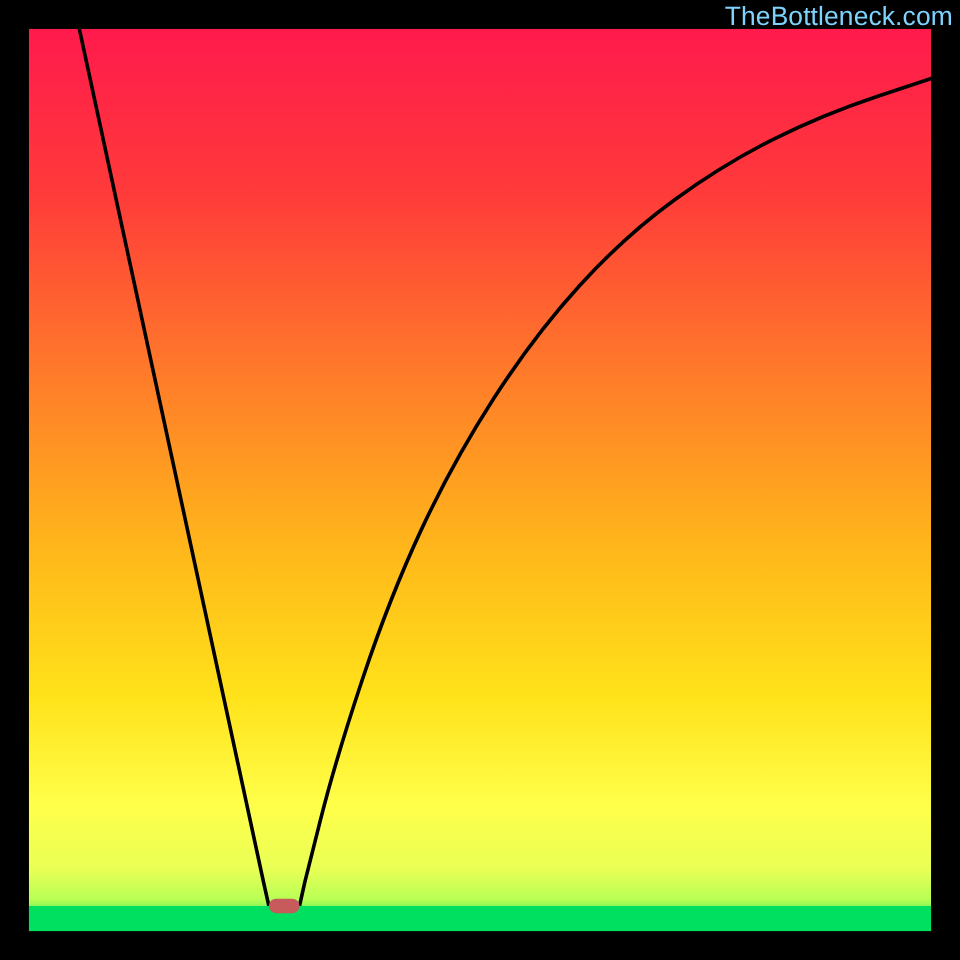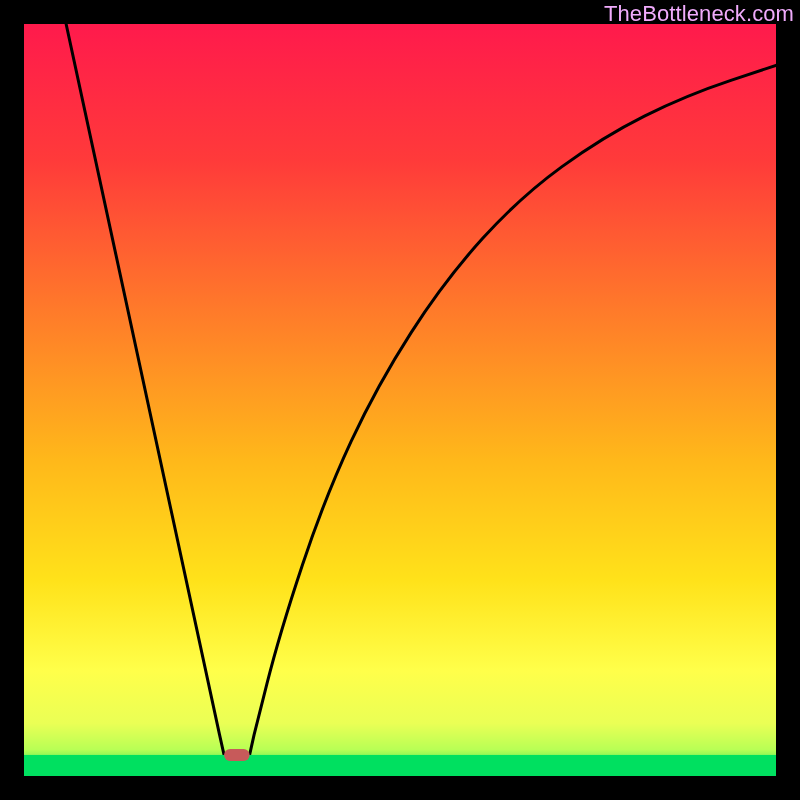--- a/index.html
+++ b/index.html
@@ -23,21 +23,21 @@
     position: absolute;
     left: 0;
     top: 0;
     width: 752px;
     height: 752px;
   }
   .attribution {
     position: absolute;
     top: 1px;
     right: 6px;
-    color: #f0abfc;
+    color: #7dd3fc;
     font-size: 22px;
     font-weight: 400;
     letter-spacing: 0.1px;
     user-select: none;
     text-align: center;
   }
   svg { display: block; }
 </style>
 </head>
 <body>

